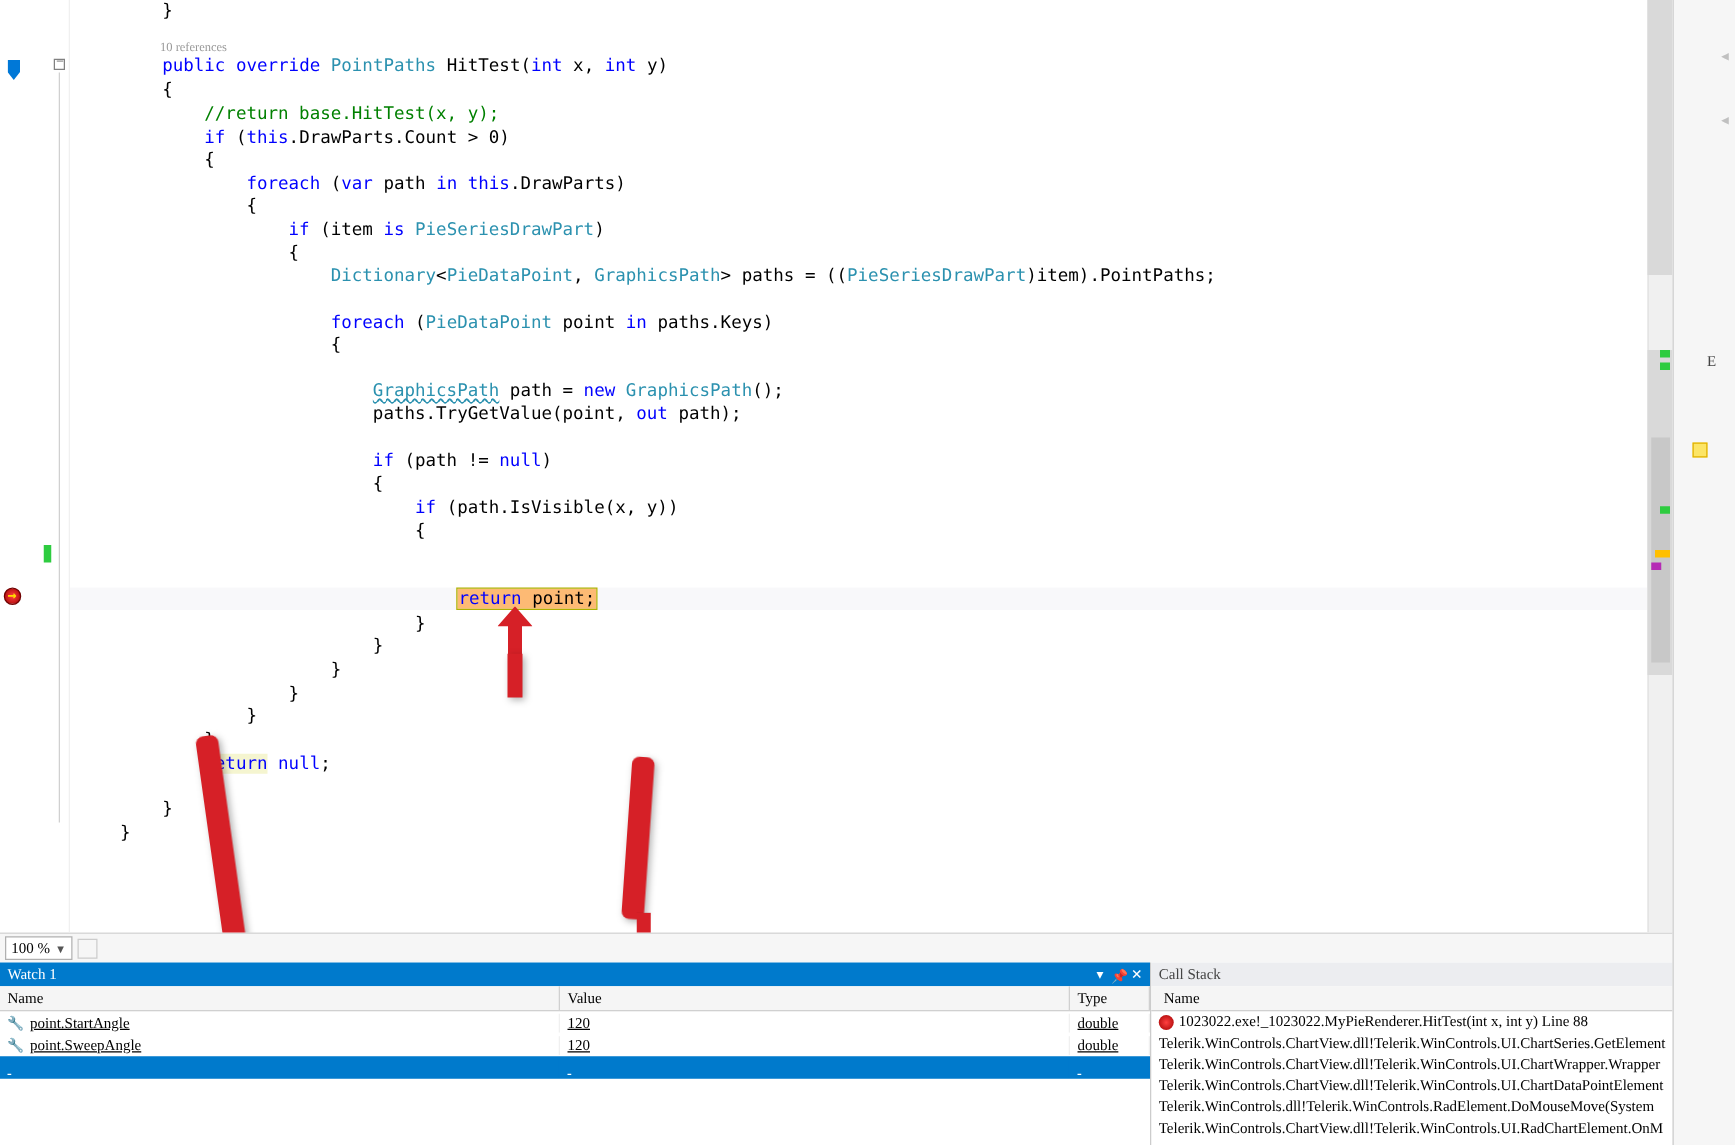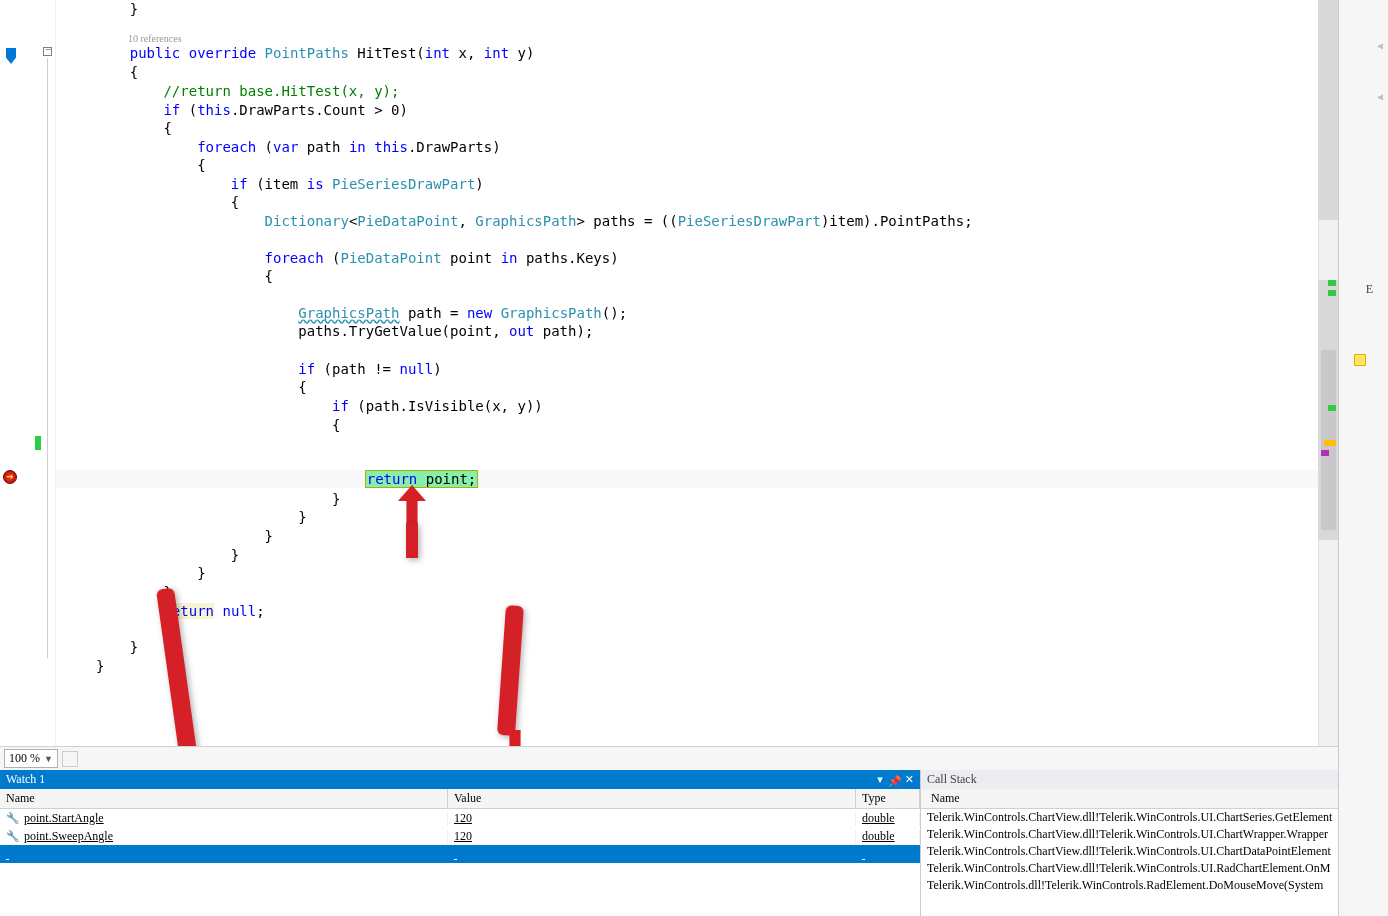--- a/index.html
+++ b/index.html
@@ -17,21 +17,21 @@
 .bp-active::after { content: "→"; position: absolute; left: 2px; top: -2px; font-size: 12px; color: #ffd800; font-weight: bold; }
 .blue-arrow { position: absolute; left: 6px; top: 48px; width: 10px; height: 16px; background: #0078d7; clip-path: polygon(0 0, 100% 0, 100% 60%, 50% 100%, 0 60%); }
 .green-rect { position: absolute; left: 35px; top: 436px; width: 6px; height: 14px; background: #2ecc40; }
 .fold { position: absolute; left: 43px; width: 9px; height: 9px; border: 1px solid #808080; background: #fff; }
 .fold::before { content: "−"; position: absolute; left: 1px; top: -4px; font-size: 10px; color: #808080; }
 .fold-line { position: absolute; left: 47px; width: 1px; background: #d0d0d0; }
 
 .code-area { flex: 1; position: relative; overflow: hidden; background: #fff; }
 .code-line { position: absolute; left: 0; right: 0; height: 18px; white-space: pre; padding-left: 40px; font-size: 14px; line-height: 18px; }
 .current-line { background: rgba(234,234,242,0.35); }
-.current-hl { background: #86efac; outline: 1px solid #b0b000; padding: 0 1px; margin-top: 28px; }
+.current-hl { background: #fdba74; outline: 1px solid #b0b000; padding: 0 1px; margin-top: 28px; }
 .codelens { font-family: "Segoe UI"; font-size: 10px; color: #999; }
 .kw { color: #0000ff; }
 .type { color: #2b91af; }
 .comment { color: #008000; }
 .path-underline { text-decoration: underline wavy #2b91af; text-decoration-skip-ink: none; }
 .ret-hl { background: #f5f5d0; }
 
 .scrollbar-right { position: absolute; right: 0; top: 0; width: 20px; bottom: 0; background: #f0f0f0; border-left: 1px solid #e0e0e0; }
 .ov-chunk { position: absolute; right: 0; width: 20px; background: #d9d9d9; }
 .ov-mark { position: absolute; width: 8px; height: 6px; }
@@ -176,33 +176,37 @@
         <div class="col-name">&nbsp;</div>
           <div class="col-value">&nbsp;</div>
           <div class="col-type">&nbsp;</div>
       </div>
     </div>
 
     <div class="callstack-panel">
       <div class="cs-title"><span>Call Stack</span></div>
       <div class="cs-head"><span>Name</span></div>
       <div class="cs-row">
+          <span class="cs-icon-bp"></span>
+          <span>1023022.exe!_1023022.MyPieRenderer.HitTest(int x, int y) Line 88</span>
+        </div>
+      <div class="cs-row">
           <span>Telerik.WinControls.ChartView.dll!Telerik.WinControls.UI.ChartSeries.GetElement</span>
         </div>
       <div class="cs-row">
           <span>Telerik.WinControls.ChartView.dll!Telerik.WinControls.UI.ChartWrapper.Wrapper</span>
         </div>
       <div class="cs-row">
           <span>Telerik.WinControls.ChartView.dll!Telerik.WinControls.UI.ChartDataPointElement</span>
         </div>
       <div class="cs-row">
+          <span>Telerik.WinControls.dll!Telerik.WinControls.RadElement.DoMouseMove(System</span>
+        </div>
+      <div class="cs-row">
           <span>Telerik.WinControls.ChartView.dll!Telerik.WinControls.UI.RadChartElement.OnM</span>
-        </div>
-      <div class="cs-row">
-          <span>Telerik.WinControls.dll!Telerik.WinControls.RadElement.DoMouseMove(System</span>
         </div>
     </div>
   </div>
 </div>
 
 <div class="right-sidebar">
   <div class="icons">
     <span class="tri">◀</span>
     <span class="tri">◀</span>
   </div>

